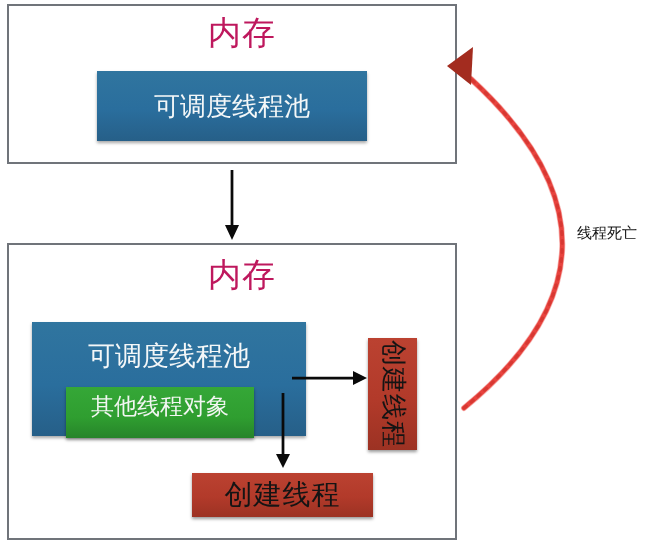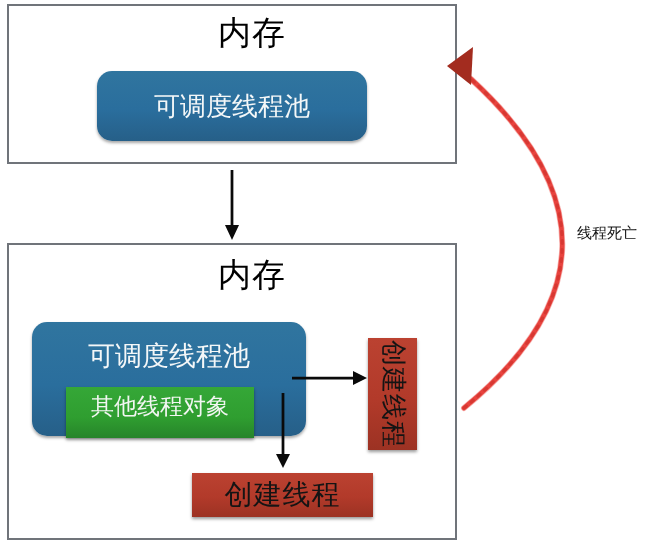--- a/index.html
+++ b/index.html
@@ -23,34 +23,32 @@
   }
   .frame.top    { left: 7px; top: 4px;   width: 450px; height: 160px; }
   .frame.bottom { left: 7px; top: 243px; width: 450px; height: 297px; }
   .frame-title {
     position: absolute;
     left: 7px;
     width: 470px;
     text-align: center;
     font-size: 33px;
     font-weight: 300;
-    color: #000000;
+    color: #be185d;
     letter-spacing: 1px;
     line-height: 1.1;
-    margin-left: 10px;
   }
   .frame-title.t-top    { top: 15px; }
   .frame-title.t-bottom { top: 257px; }
 
   .pool-blue {
     position: absolute;
     background: linear-gradient(180deg, #30759f 0%, var(--pool-blue, #2a6e9d) 55%, #265f88 100%);
     box-shadow: 0 2px 3px rgba(0,0,0,0.35);
     color: #f4f7f8;
-    border-radius: 15px;
   }
   .pool-blue.p-top {
     left: 97px; top: 71px; width: 270px; height: 70px;
     line-height: 70px; text-align: center; font-size: 26px;
   }
   .pool-blue.p-bottom {
     left: 32px; top: 322px; width: 274px; height: 114px;
   }
   .pool-bottom-label {
     position: absolute;

